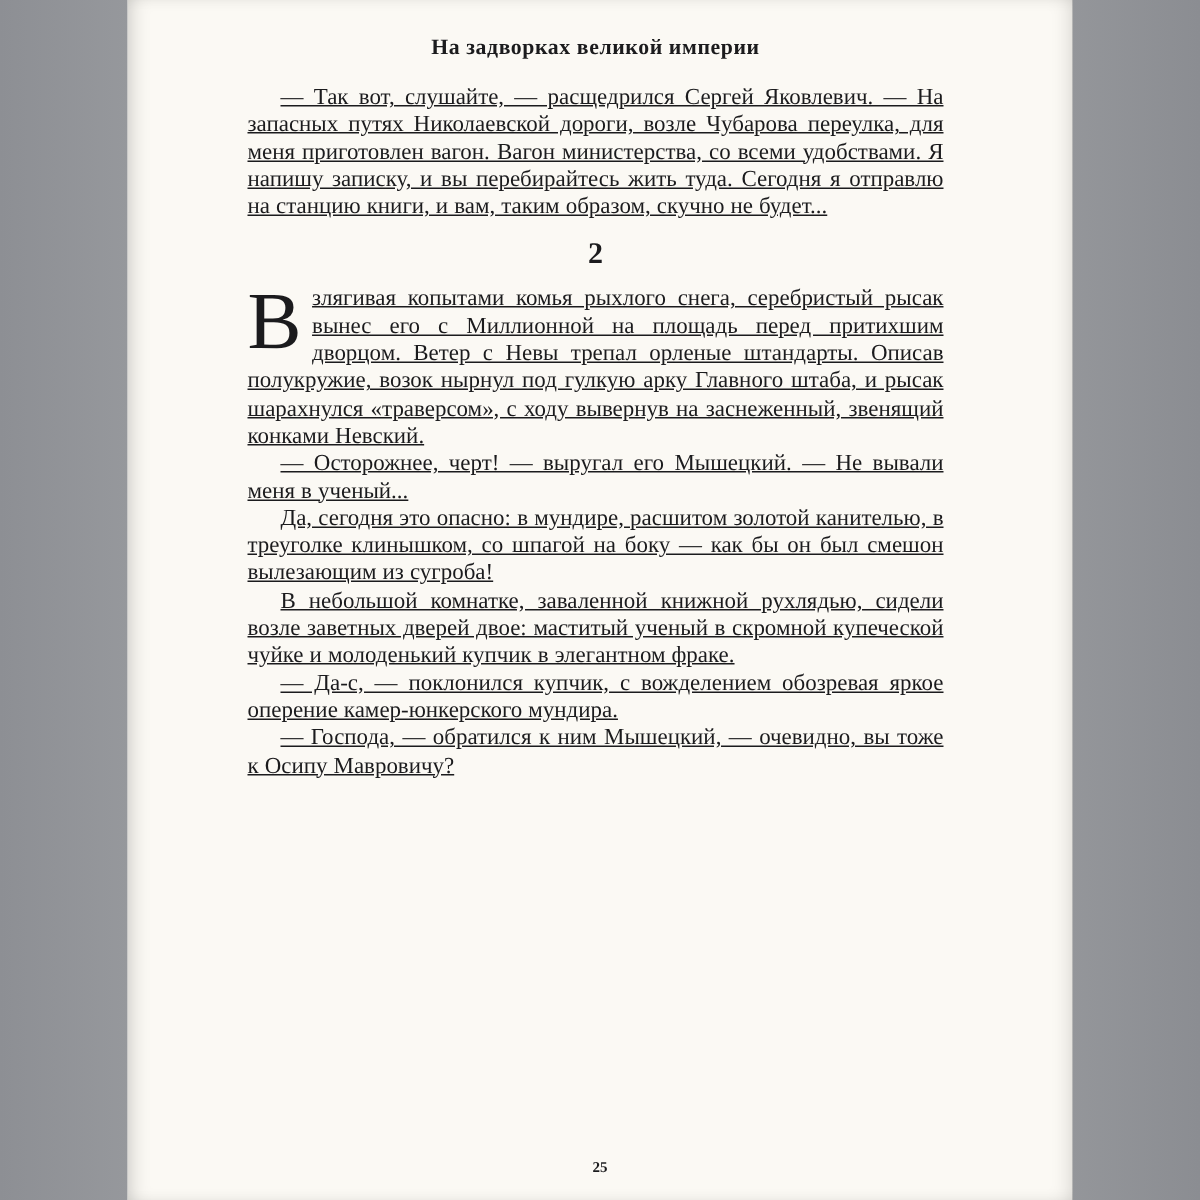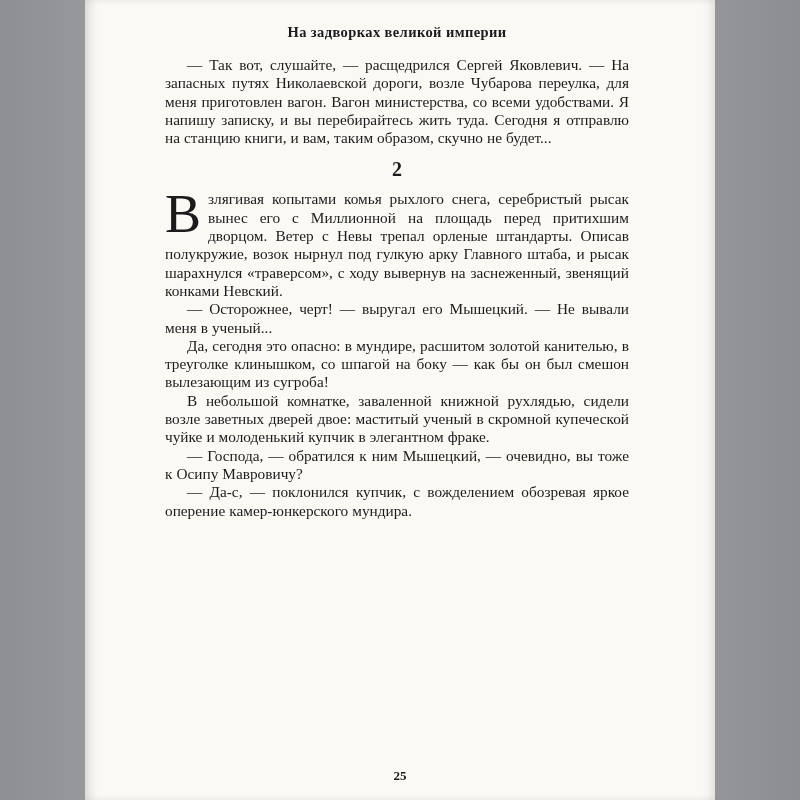--- a/index.html
+++ b/index.html
@@ -52,20 +52,21 @@
     letter-spacing: 0.4px;
     margin-bottom: 15px;
   }
   p.para {
     margin: 0;
     font-size: 15.3px;
     line-height: 18.3px;
     text-align: justify;
     text-indent: 22px;
     word-spacing: 0.2px;
+    text-decoration: underline;
   }
   .chapter {
     text-align: center;
     font-weight: bold;
     font-size: 20px;
     margin: 11px 0 9px 0;
   }
   p.dropcap-para {
     text-indent: 0;
   }
@@ -76,21 +77,21 @@
     padding: 3px 7px 0 0;
     font-weight: 400;
   }
   .page-number {
     position: absolute;
     left: 0;
     right: 0;
     bottom: 16px;
     text-align: center;
     font-weight: bold;
-    font-size: 13px;
+    font-size: 10px;
   }
 </style>
 </head>
 <body>
 
 <div class="photo">
 
   <div class="red red-tl"></div>
   <div class="red red-tr"></div>
   <div class="red red-br"></div>
@@ -103,21 +104,21 @@
 
       <p class="para">— Так вот, слушайте, — расщедрился Сергей Яковлевич. — На запасных путях Николаевской дороги, возле Чубарова переулка, для меня приготовлен вагон. Вагон министерства, со всеми удобствами. Я напишу записку, и вы перебирайтесь жить туда. Сегодня я отправлю на станцию книги, и вам, таким образом, скучно не будет...</p>
 
       <div class="chapter">2</div>
 
       <p class="para dropcap-para"><span class="dropcap">В</span><span>злягивая копытами комья рыхлого снега, серебристый рысак вынес его с Миллионной на площадь перед притихшим дворцом. Ветер с Невы трепал орленые штандарты. Описав полукружие, возок нырнул под гулкую арку Главного штаба, и рысак шарахнулся «траверсом», с ходу вывернув на заснеженный, звенящий конками Невский.</span></p>
 
       <p class="para">— Осторожнее, черт! — выругал его Мышецкий. — Не вывали меня в ученый...</p>
       <p class="para">Да, сегодня это опасно: в мундире, расшитом золотой канителью, в треуголке клинышком, со шпагой на боку — как бы он был смешон вылезающим из сугроба!</p>
       <p class="para">В небольшой комнатке, заваленной книжной рухлядью, сидели возле заветных дверей двое: маститый ученый в скромной купеческой чуйке и молоденький купчик в элегантном фраке.</p>
+      <p class="para">— Да-с, — поклонился купчик, с вожделением обозревая яркое оперение камер-юнкерского мундира.</p>
       <p class="para">— Господа, — обратился к ним Мышецкий, — очевидно, вы тоже к Осипу Мавровичу?</p>
-      <p class="para">— Да-с, — поклонился купчик, с вожделением обозревая яркое оперение камер-юнкерского мундира.</p>
 
     </div>
 
     <div class="page-number">25</div>
   </div>
 
 </div>
 
 </body></html>

